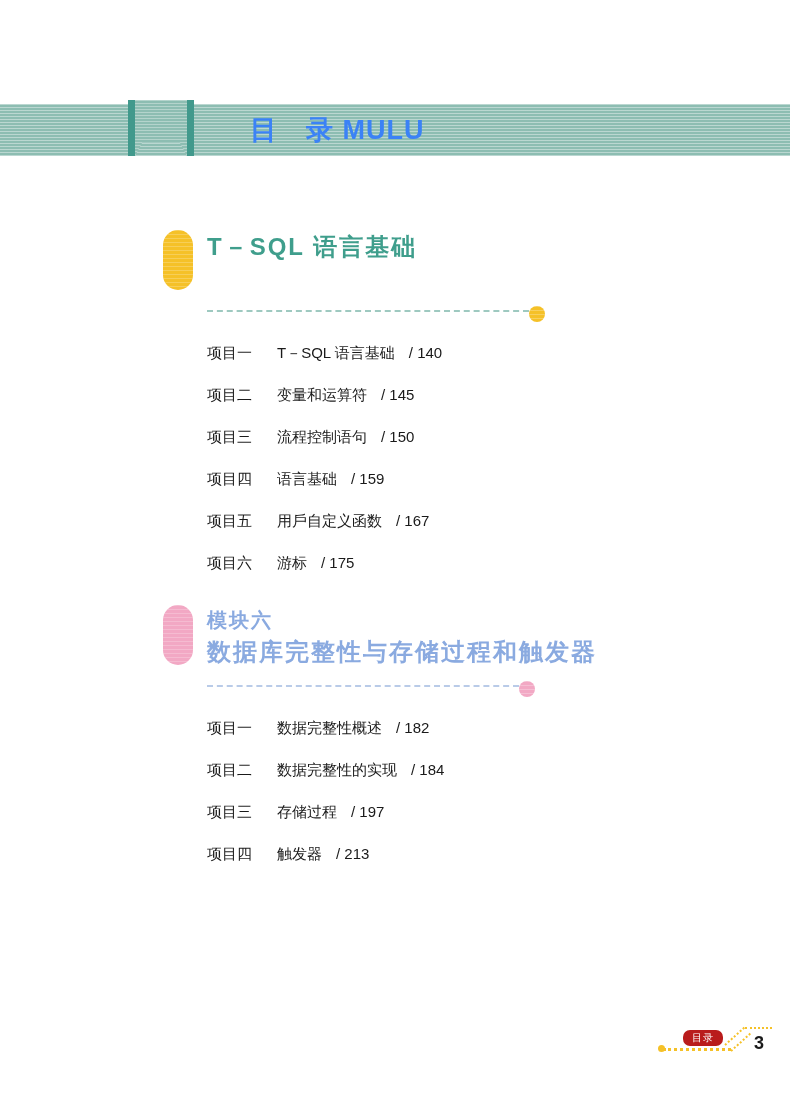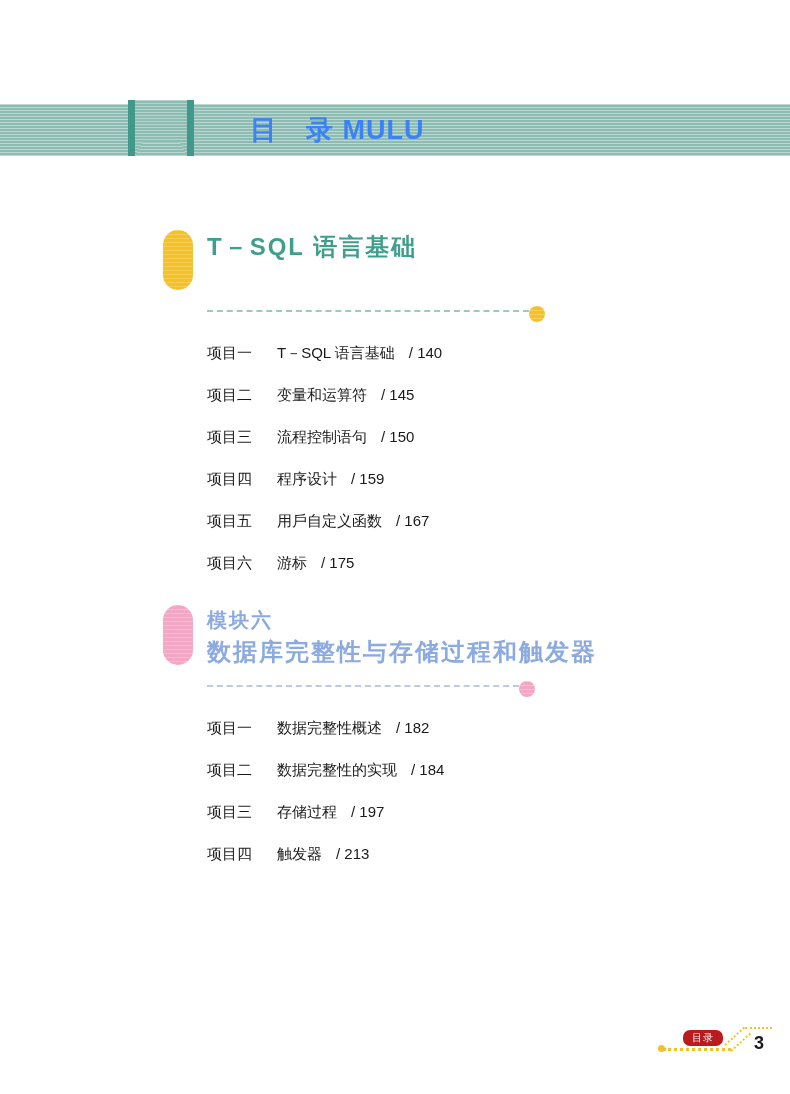--- a/index.html
+++ b/index.html
@@ -283,21 +283,21 @@
       </div>
       <div class="mod-rule" style="top: 76px; width: 330px;">
         <div class="dashline" style="width: 322px; border-top-color: rgb(158, 201, 192);"></div>
         <div class="enddot" style="left: 322px; background: rgb(245, 193, 40);">
           <div class="dstripes"></div>
         </div>
       </div>
       <div class="entry" style="top: 112px;"><span class="e-num">项目一</span><span class="e-title">T－SQL 语言基础</span><span class="e-page">/ 140</span></div>
       <div class="entry" style="top: 154px;"><span class="e-num">项目二</span><span class="e-title">变量和运算符</span><span class="e-page">/ 145</span></div>
       <div class="entry" style="top: 196px;"><span class="e-num">项目三</span><span class="e-title">流程控制语句</span><span class="e-page">/ 150</span></div>
-      <div class="entry" style="top: 238px;"><span class="e-num">项目四</span><span class="e-title">程序设计</span><span class="e-page">/ 159</span></div>
+      <div class="entry" style="top: 238px;"><span class="e-num">项目四</span><span class="e-title">语言基础</span><span class="e-page">/ 159</span></div>
       <div class="entry" style="top: 280px;"><span class="e-num">项目五</span><span class="e-title">用戶自定义函数</span><span class="e-page">/ 167</span></div>
       <div class="entry" style="top: 322px;"><span class="e-num">项目六</span><span class="e-title">游标</span><span class="e-page">/ 175</span></div>
     </div>
     <div class="module" style="top: 605px;">
       <div class="mod-halfcircle" style="background: rgb(242, 168, 196);">
         <div class="stripes"></div>
       </div>
       <div class="mod-head">
         <div class="mod-num" style="color: rgb(138, 170, 224);">模块六</div>
         <div class="mod-name" style="color: rgb(138, 170, 224);">数据库完整性与存储过程和触发器</div>

